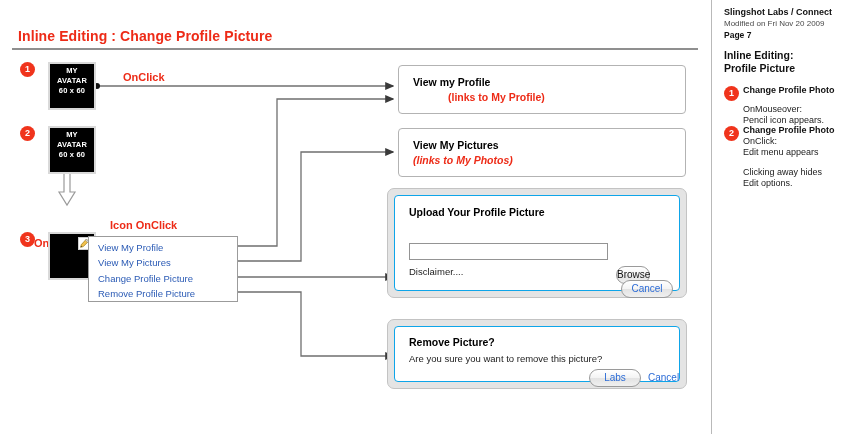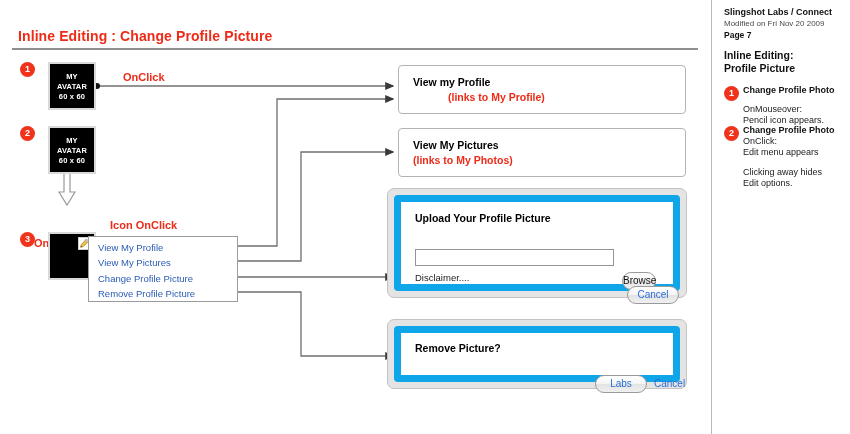--- a/index.html
+++ b/index.html
@@ -45,21 +45,21 @@
   .avatar {
     position: absolute;
     width: 48px; height: 48px;
     background: #000;
     border: 2px solid #d9d9d9;
     color: #fff;
     font-size: 7.5px;
     font-weight: bold;
     line-height: 10px;
     text-align: center;
-    padding-top: 8px;
+    padding-top: 2px;
     letter-spacing: 0.2px;
   }
   .avatar span { display: block; }
 
   
   .avatar-plain {
     position: absolute;
     width: 48px; height: 48px;
     background: #000;
     border: 2px solid #d9d9d9;
@@ -128,21 +128,21 @@
     position: absolute;
     background: #e4e4e4;
     border: 1px solid #c3c3c3;
     border-radius: 7px;
     padding: 6px;
   }
   .dialog-inner {
     position: absolute;
     left: 6px; top: 6px; right: 6px; bottom: 6px;
     background: #ffffff;
-    border: 7px solid #0ea5e9;
+    border: 1px solid #0ea5e9;
     border-radius: 4px;
   }
   .dlg-h {
     position: absolute;
     font-size: 10.5px; font-weight: bold; color: #000;
     white-space: nowrap;
   }
   .dlg-t {
     position: absolute;
     font-size: 9.5px; color: #222;
@@ -282,36 +282,37 @@
   <div class="menu-item" style="top:51px;">Remove Profile Picture</div>
 </div>
 
 <div class="panel" style="left:398px; top:65px; width:288px; height:49px;">
   <div class="panel-title" style="top:10px;">View my Profile</div>
   <div class="panel-sub" style="top:25px;padding-left:35px;">(links to My Profile)</div>
 </div>
 
 <div class="panel" style="left:398px; top:128px; width:288px; height:49px;">
   <div class="panel-title" style="top:10px;">View My Pictures</div>
-  <div class="panel-sub" style="top:25px;">(links to My Photos)</div>
+  <div class="panel-sub" style="top:25px;font-style:italic;">(links to My Photos)</div>
 </div>
 
 <div class="dialog-frame" style="left:387px; top:188px; width:300px; height:110px;">
   <div class="dialog-inner">
     <div class="dlg-h" style="left:14px; top:10px;">Upload Your Profile Picture</div>
     <input class="text-input" style="left: 14px; top: 47px; width: 199px;" type="text" placeholder="">
     <div class="aqua-btn" style="left:221px; top:46px; width:34px;margin-top:24px;">Browse</div>
     <div class="dlg-t" style="left:14px; top:70px;">Disclaimer....</div>
     <div class="aqua-btn blue-label" style="left:226px; top:84px; width:52px;">Cancel</div>
   </div>
 </div>
 
 <div class="dialog-frame" style="left:387px; top:319px; width:300px; height:70px;">
   <div class="dialog-inner">
     <div class="dlg-h" style="left:14px; top:9px;">Remove Picture?</div>
+    <div class="dlg-t" style="left:14px; top:26px;">Are you sure you want to remove this picture?</div>
     <div class="aqua-btn blue-label" style="left:194px; top:42px; width:52px;">Labs</div>
     <div class="link-btn" style="left:253px; top:45px;">Cancel</div>
   </div>
 </div>
 
 <div id="side-divider"></div>
 <div id="sidebar">
   <div class="sb-brand">Slingshot Labs / Connect</div>
   <div class="sb-mod">Modified on Fri Nov 20 2009</div>
   <div class="sb-page">Page 7</div>

